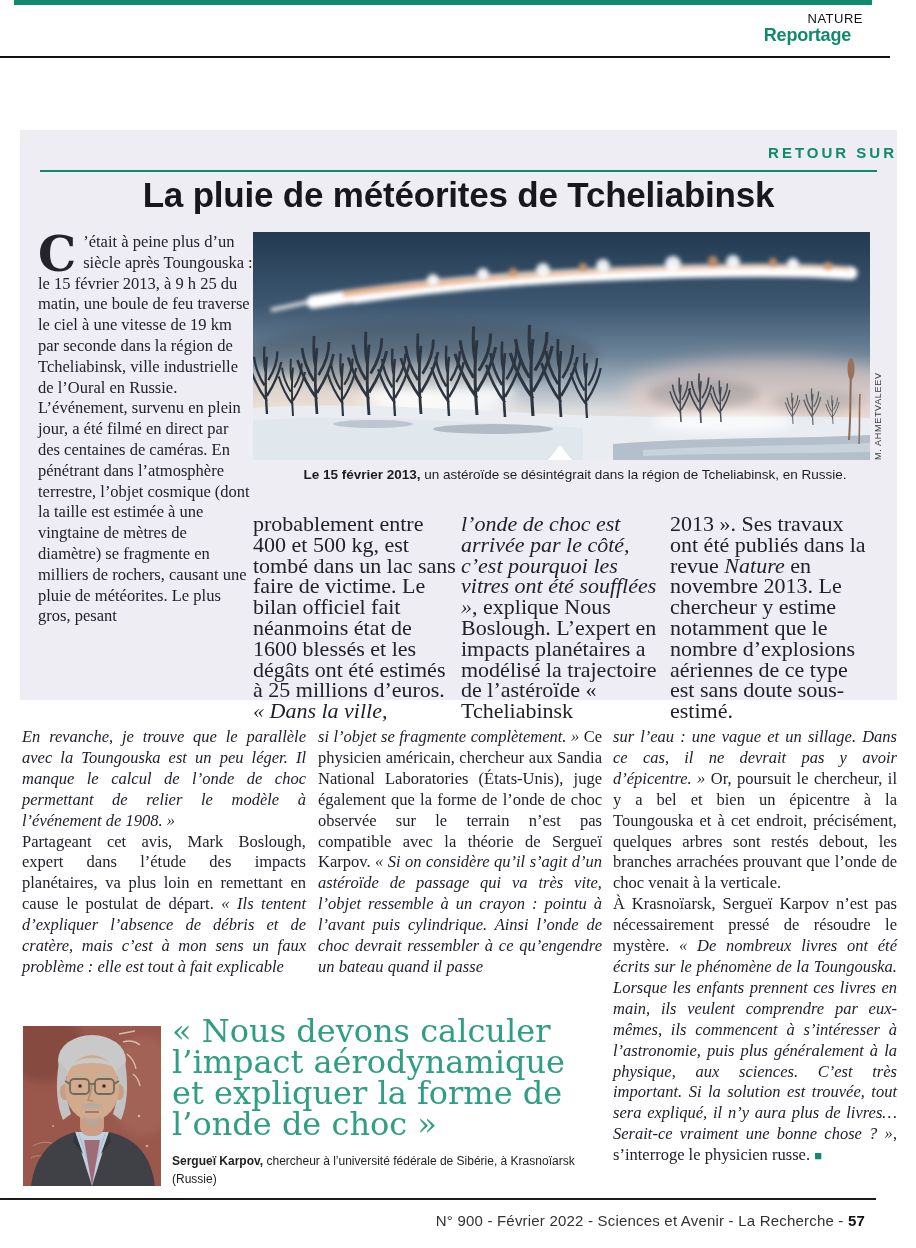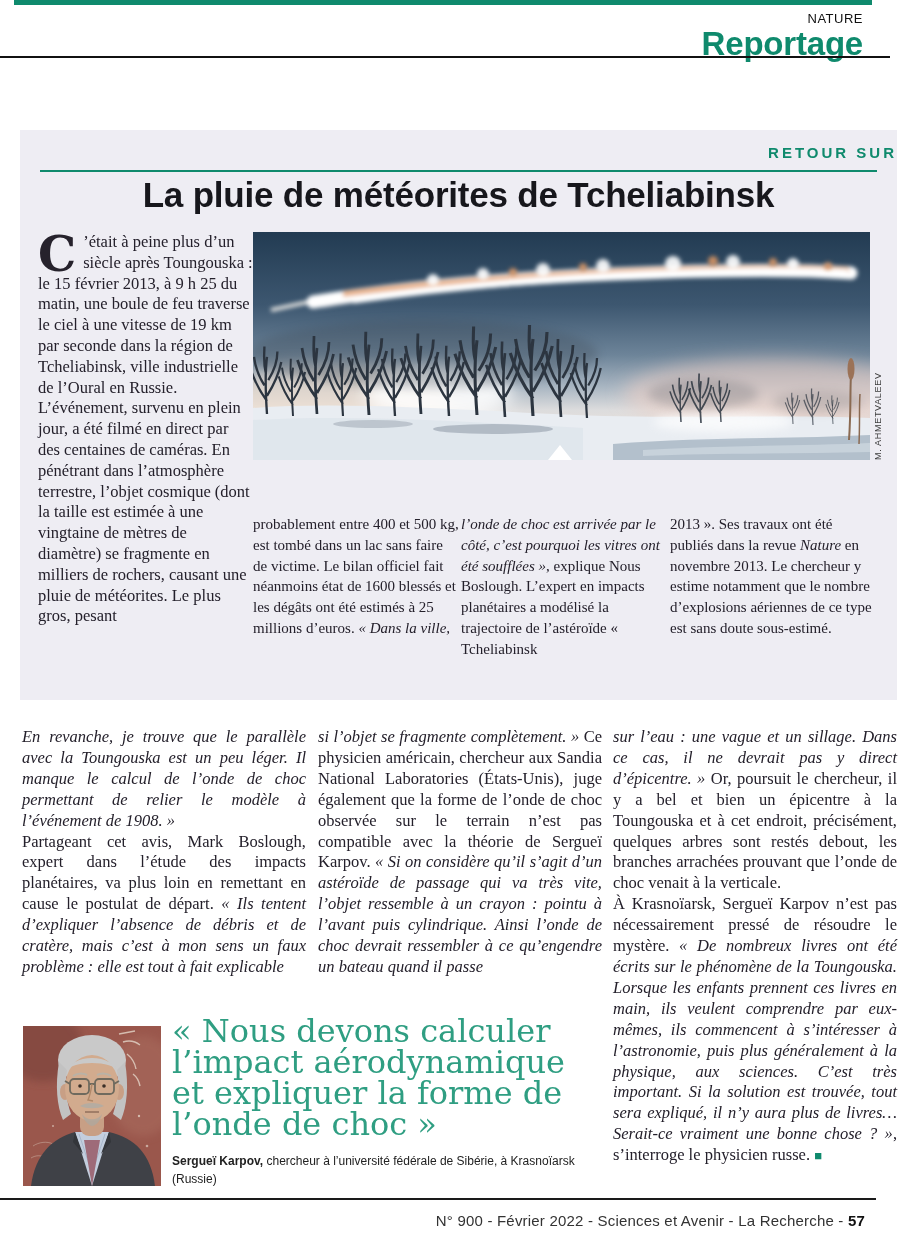--- a/index.html
+++ b/index.html
@@ -8,22 +8,22 @@
     --box-bg:#eeedf3;
   }
   html,body{margin:0;padding:0;background:#ffffff;}
   .page{position:relative;width:905px;height:1248px;background:#ffffff;overflow:hidden;
         font-family:"Liberation Serif",serif;color:#24202b;}
 
   
   .topbar{position:absolute;left:14px;top:0;width:858px;height:5px;background:var(--accent);}
   .kicker{position:absolute;top:11px;right:42px;font-family:"Liberation Sans",sans-serif;
           font-size:13px;letter-spacing:.5px;color:#101010;}
-  .section-title{position:absolute;top:25px;right:42px;font-family:"Liberation Sans",sans-serif;
-          font-size:33px;font-weight:bold;color:var(--accent);letter-spacing:-.2px;}
+  .section-title{position:absolute;top:25px;right:54px;font-family:"Liberation Sans",sans-serif;
+          font-size:18px;font-weight:bold;color:var(--accent);letter-spacing:-.2px;}
   .header-rule{position:absolute;top:56px;left:0;width:890px;height:2px;background:#111111;}
 
   
   .graybox{position:absolute;left:20px;top:130px;width:877px;height:570px;background:var(--box-bg);}
   .eyebrow{position:absolute;top:14px;left:0;width:100%;text-align:right;
            font-family:"Liberation Sans",sans-serif;font-weight:bold;font-size:15px;
            letter-spacing:3px;color:var(--accent);}
   .eyebrow-rule{position:absolute;top:40px;left:20px;right:20px;height:2px;background:var(--accent);}
   .box-title{position:absolute;top:45px;left:0;width:100%;margin:0;text-align:center;
              font-family:"Liberation Sans",sans-serif;font-weight:bold;font-size:35px;
@@ -36,21 +36,21 @@
 
   .photo{position:absolute;left:233px;top:102px;width:617px;height:228px;overflow:hidden;}
   .photo svg{display:block;width:617px;height:228px;}
   .credit{position:absolute;left:853px;top:102px;width:12px;height:228px;
           writing-mode:vertical-rl;transform:rotate(180deg);
           font-family:"Liberation Sans",sans-serif;font-size:9px;letter-spacing:.7px;color:#3d3d3d;}
   .caption{position:absolute;left:233px;top:337px;width:644px;text-align:center;
            font-family:"Liberation Sans",sans-serif;font-size:13.5px;color:#1d1d1f;}
   .caption b{font-weight:bold;}
 
-  .bcol{position:absolute;top:384px;width:206px;font-size:15px;line-height:20.8px;}
+  .bcol{position:absolute;top:384px;width:206px;font-size:22px;line-height:20.8px;}
   .bcol p{margin:0;}
   .bcol2{left:233px;}
   .bcol3{left:441px;}
   .bcol4{left:650px;}
 
   
   .lcol{position:absolute;top:727px;width:284px;font-size:16.5px;line-height:20.9px;
         text-align:justify;hyphens:auto;-webkit-hyphens:auto;}
   .lcol p{margin:0;}
   .lcol1{left:22px;}
@@ -180,20 +180,23 @@
 
         <path d="M596,208 C598,180 597,160 598,142" stroke="#8a6a52" stroke-width="2" fill="none"></path>
         <ellipse cx="598" cy="137" rx="3.5" ry="11" fill="#9b7257"></ellipse>
         <path d="M606,212 C607,190 606,175 607,162" stroke="#8a6a52" stroke-width="1.5" fill="none"></path>
 
         <polygon points="295,228 307,213 319,228" fill="#ffffff"></polygon>
       </svg>
     </div>
     <div class="credit">M. AHMETVALEEV</div>
 
+    <div class="caption">
+      <b>Le 15 février 2013,</b><span> un astéroïde se désintégrait dans la région de Tcheliabinsk, en Russie.</span>
+    </div>
 
     <div class="bcol bcol2">
       <p><span>probablement entre 400 et 500 kg, est tombé dans un lac sans faire de victime. Le bilan officiel fait néanmoins état de 1600 blessés et les dégâts ont été estimés à 25 millions d’euros. </span><i>« Dans la ville,</i></p>
     </div>
     <div class="bcol bcol3">
       <p><i>l’onde de choc est arrivée par le côté, c’est pourquoi les vitres ont été soufflées »</i><span>, explique Nous Boslough. L’expert en impacts planétaires a modélisé la trajectoire de l’astéroïde « Tcheliabinsk</span></p>
     </div>
     <div class="bcol bcol4">
       <p><span>2013 ». Ses travaux ont été publiés dans la revue </span><i>Nature</i><span> en novembre 2013. Le chercheur y estime notamment que le nombre d’explosions aériennes de ce type est sans doute sous-estimé.</span></p>
     </div>
@@ -202,21 +205,21 @@
   <div class="lcol lcol1">
     <p><i>En revanche, je trouve que le parallèle avec la Toungouska est un peu léger. Il manque le calcul de l’onde de choc permettant de relier le modèle à l’événement de 1908. »</i></p>
     <p><span>Partageant cet avis, Mark Boslough, expert dans l’étude des impacts planétaires, va plus loin en remettant en cause le postulat de départ. </span><i>« Ils tentent d’expliquer l’absence de débris et de cratère, mais c’est à mon sens un faux problème : elle est tout à fait explicable</i></p>
   </div>
 
   <div class="lcol lcol2">
     <p><i>si l’objet se fragmente complètement. »</i><span> Ce physicien américain, chercheur aux Sandia National Laboratories (États-Unis), juge également que la forme de l’onde de choc observée sur le terrain n’est pas compatible avec la théorie de Sergueï Karpov. </span><i>« Si on considère qu’il s’agit d’un astéroïde de passage qui va très vite, l’objet ressemble à un crayon : pointu à l’avant puis cylindrique. Ainsi l’onde de choc devrait ressembler à ce qu’engendre un bateau quand il passe</i></p>
   </div>
 
   <div class="lcol lcol3">
-    <p><i>sur l’eau : une vague et un sillage. Dans ce cas, il ne devrait pas y direct d’épicentre. »</i><span> Or, poursuit le chercheur, il y a bel et bien un épicentre à la Toungouska et à cet endroit, précisément, quelques arbres sont restés debout, les branches arrachées prouvant que l’onde de choc venait à la verticale.</span></p>
+    <p><i>sur l’eau : une vague et un sillage. Dans ce cas, il ne devrait pas y avoir d’épicentre. »</i><span> Or, poursuit le chercheur, il y a bel et bien un épicentre à la Toungouska et à cet endroit, précisément, quelques arbres sont restés debout, les branches arrachées prouvant que l’onde de choc venait à la verticale.</span></p>
     <p><span>À Krasnoïarsk, Sergueï Karpov n’est pas nécessairement pressé de résoudre le mystère. </span><i>« De nombreux livres ont été écrits sur le phénomène de la Toungouska. Lorsque les enfants prennent ces livres en main, ils veulent comprendre par eux-mêmes, ils commencent à s’intéresser à l’astronomie, puis plus généralement à la physique, aux sciences. C’est très important. Si la solution est trouvée, tout sera expliqué, il n’y aura plus de livres… Serait-ce vraiment une bonne chose ? »</i><span>, s’interroge le physicien russe. </span><span class="endmark">■</span></p>
   </div>
 
   <div class="portrait">
     <svg viewBox="0 0 138 160">
       <defs>
         <filter id="pb4" x="-50%" y="-50%" width="200%" height="200%">
             <feGaussianBlur stdDeviation="4"></feGaussianBlur>
           </filter>
       </defs>

